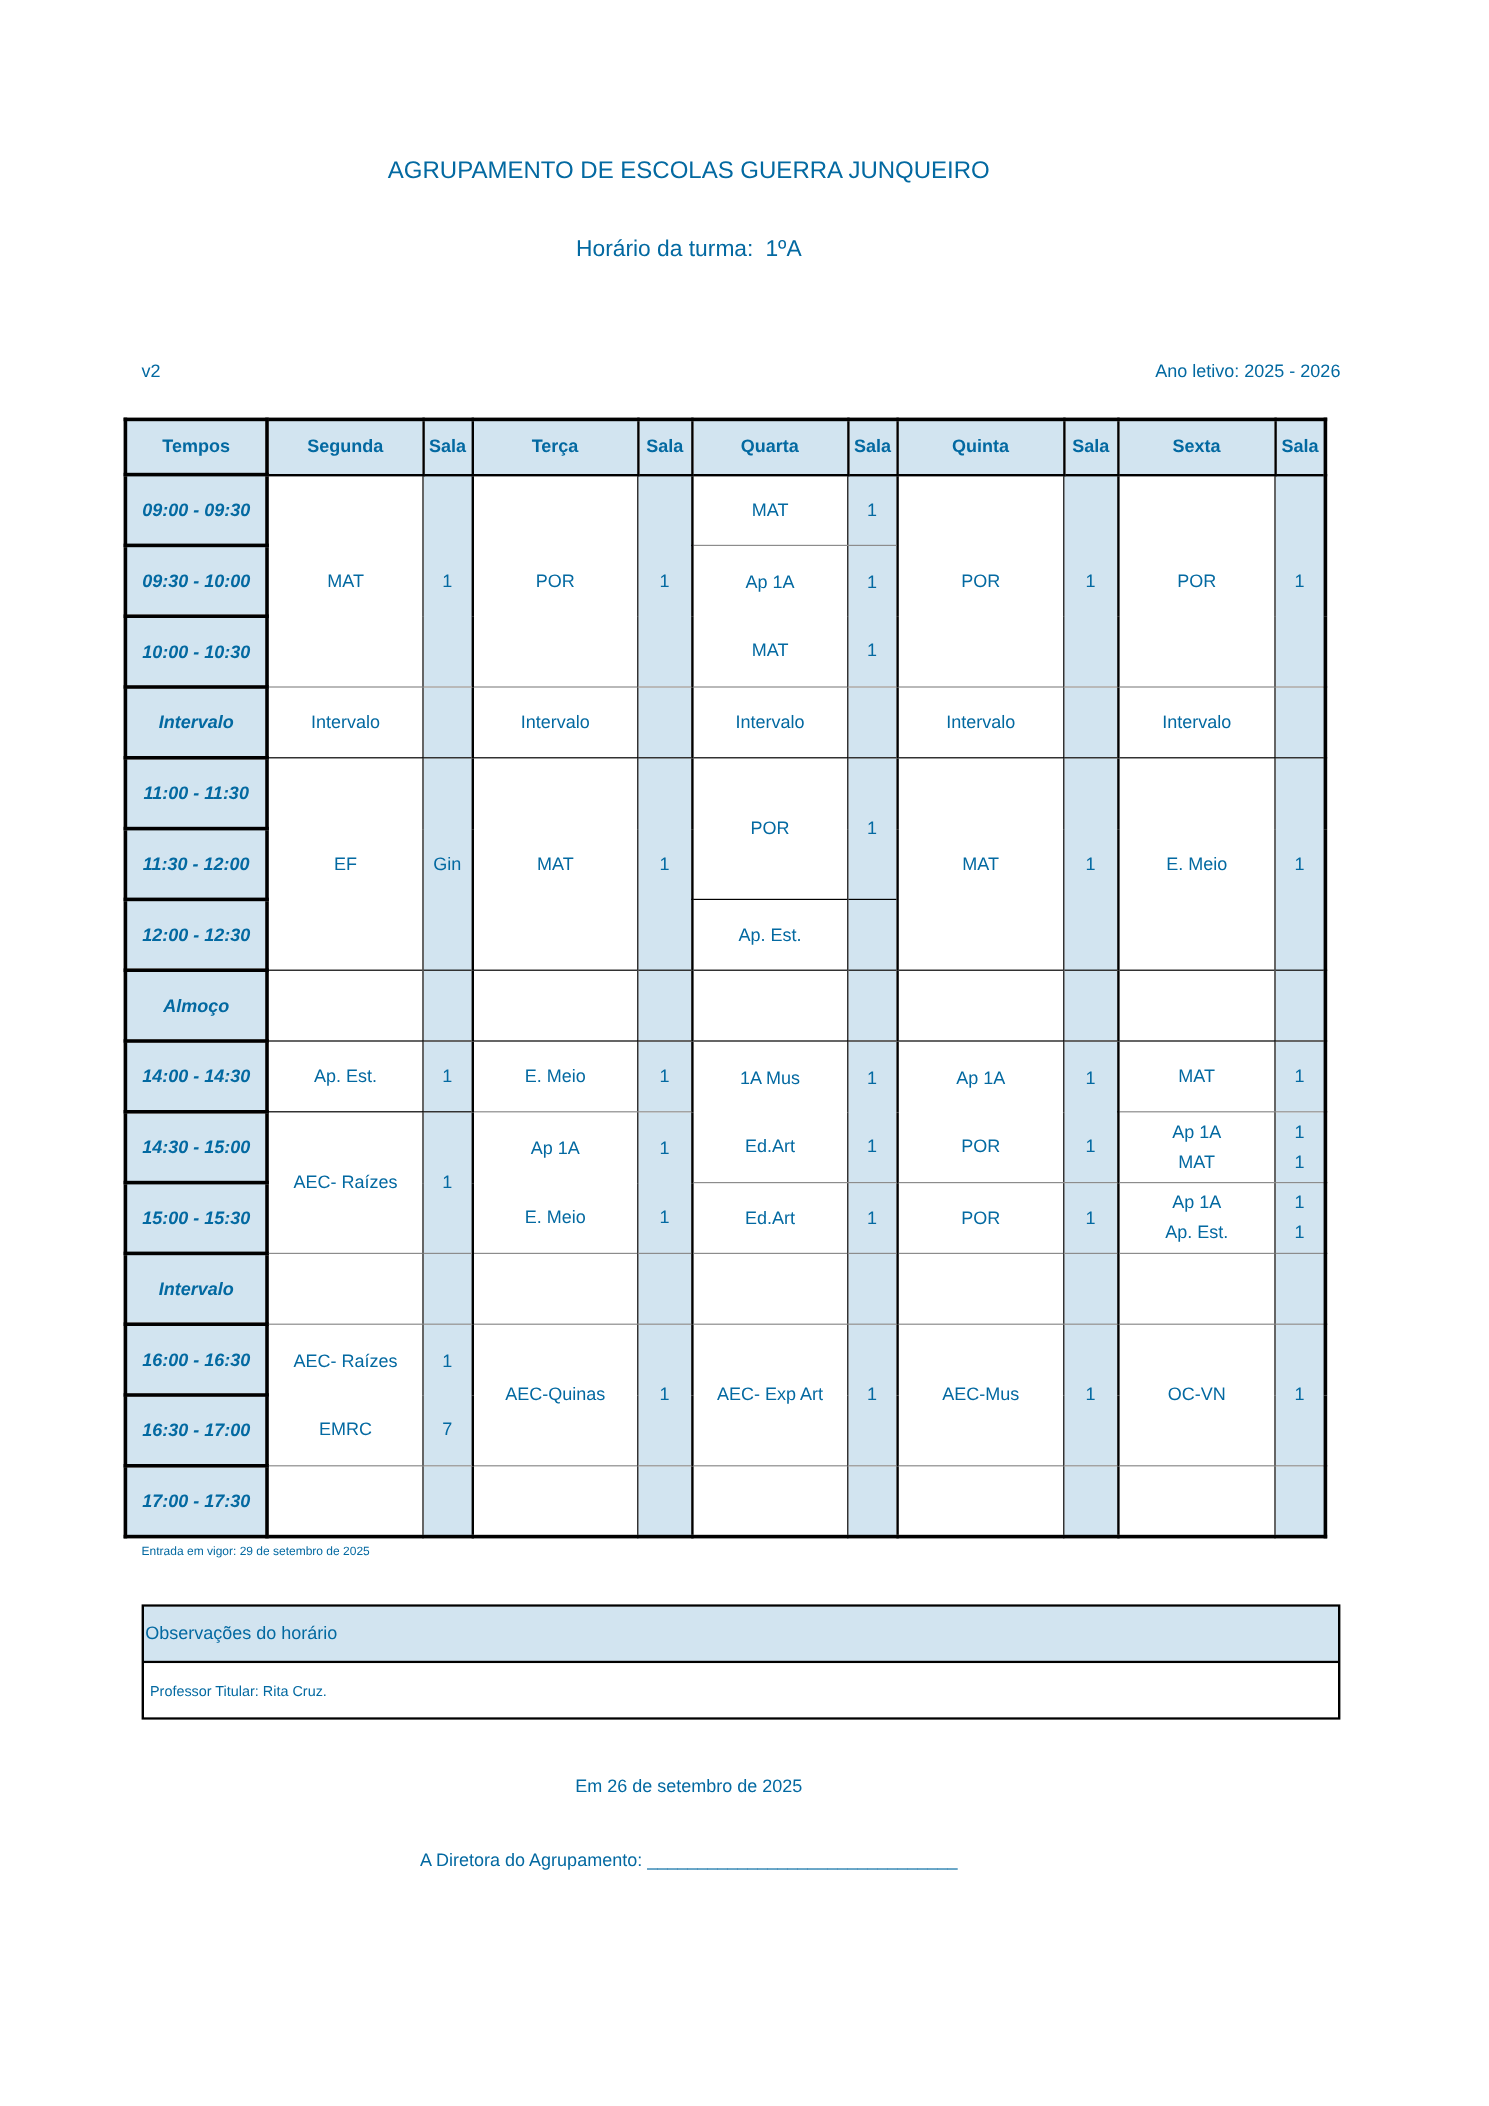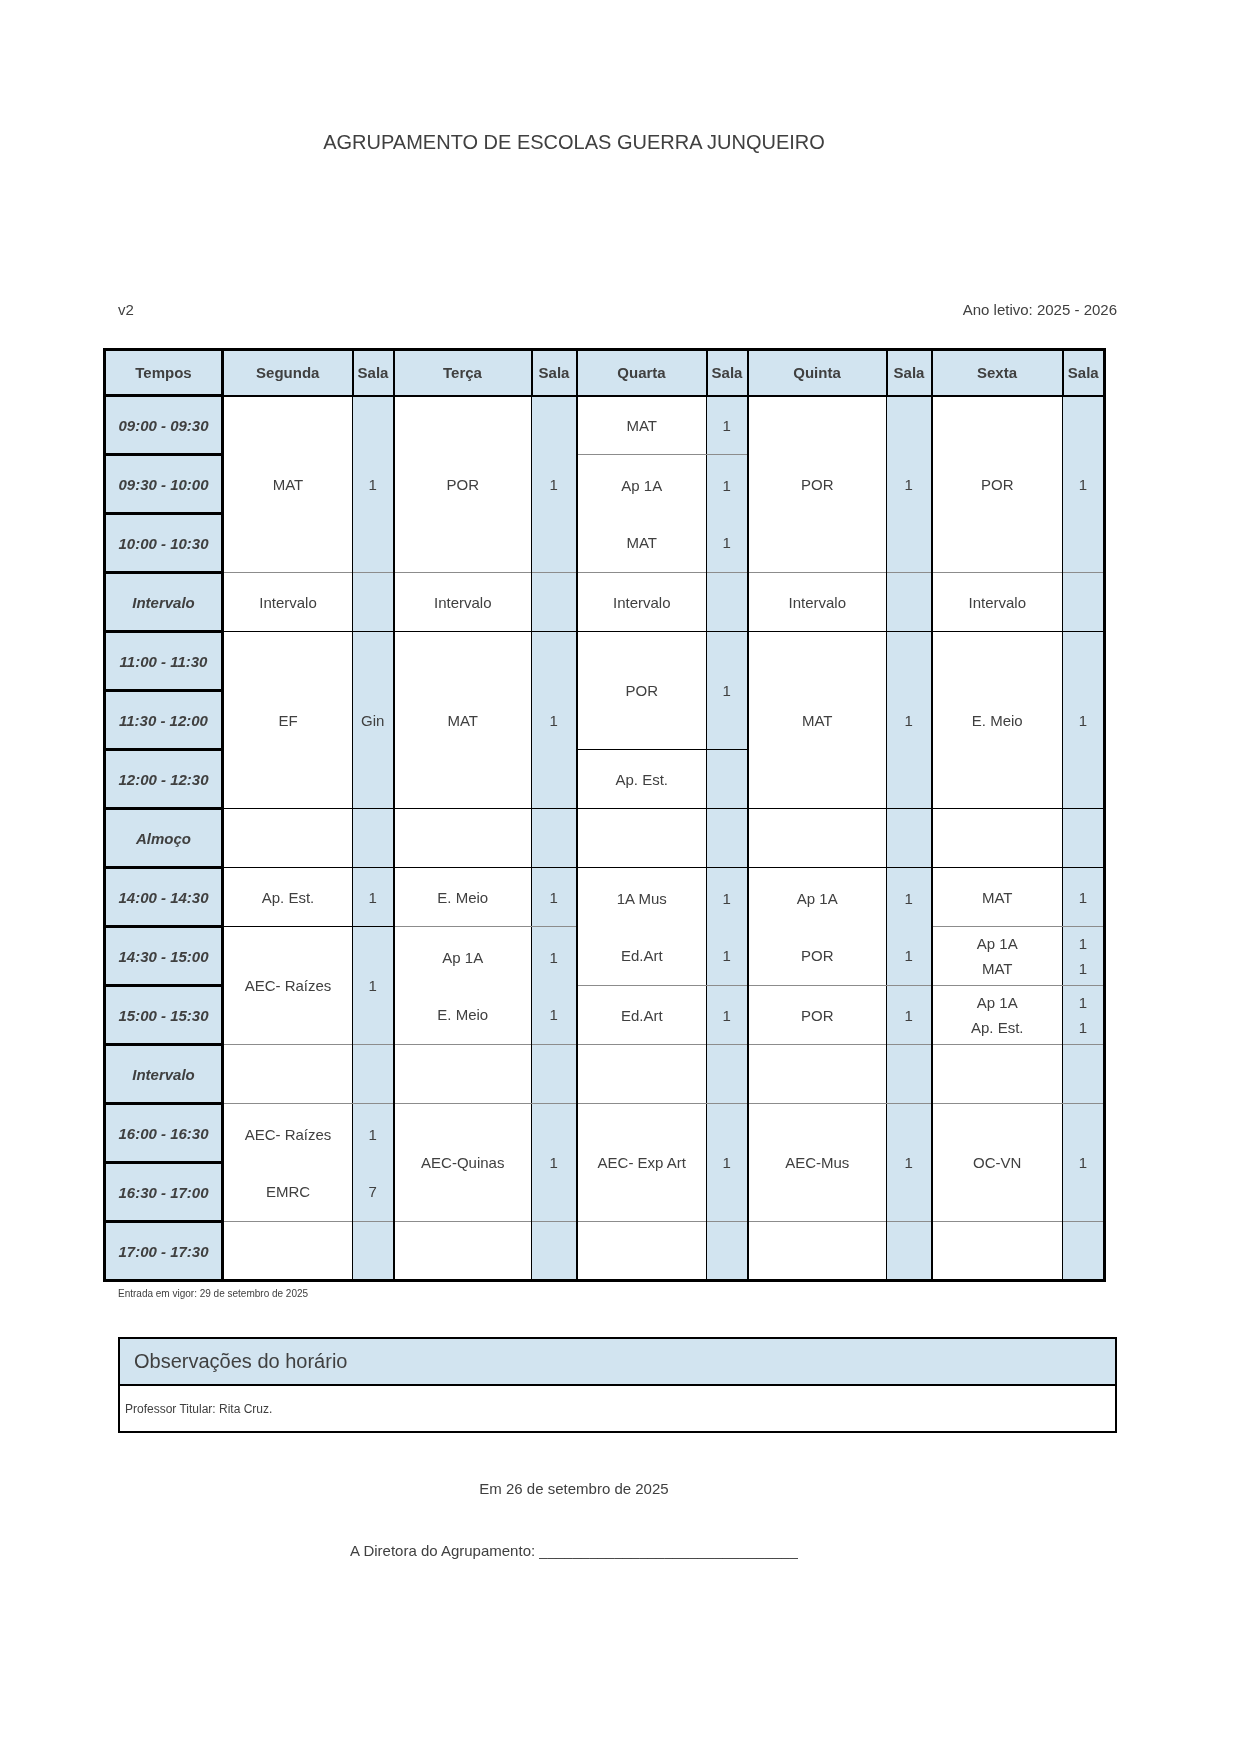--- a/index.html
+++ b/index.html
@@ -1,17 +1,17 @@
 <!DOCTYPE html>
 <html><head>
 <meta charset="utf-8">
 <style>
   html,body { margin:0; padding:0; background:#fff; }
   .page { position:relative; width:1241px; height:1755px; background:#ffffff;
-          font-family:"Liberation Sans", sans-serif; color:#404040; }
+          font-family:"Liberation Sans", sans-serif; color:#0369a1; }
 
   .title-block { position:absolute; left:118px; width:912px; text-align:center; }
   .doc-title   { top:131px; font-size:20px; }
   .doc-subtitle{ top:197px; font-size:19px; }
   .doc-subtitle .gap { display:inline-block; width:10px; }
 
   .meta-row { position:absolute; left:118px; width:999px; top:301px;
               display:flex; justify-content:space-between; font-size:15px; }
 
   table.tt { position:absolute; left:103px; top:348px; width:1000px;
@@ -30,34 +30,37 @@
   .tbk { border-top:1px solid #000; }
   .stack2 { display:flex; flex-direction:column; justify-content:space-around;
             align-items:center; height:114px; }
   .lines span { display:block; line-height:25px; }
 
   .entrada { position:absolute; left:118px; top:1288px; font-size:10px; }
 
   .obs-box { position:absolute; left:118px; top:1337px; width:999px;
              border:2px solid #000; box-sizing:border-box; }
   .obs-head { background:#d2e4f0; border-bottom:2px solid #000; height:45px;
-              display:flex; align-items:center; padding-left:14px; font-size:20px; }
+              display:flex; align-items:center; padding-left:1px; font-size:15px; }
   .obs-body { background:#fff; height:45px; display:flex; align-items:center;
               padding-left:5px; font-size:12px; }
 
   .em-date   { top:1480px; font-size:15px; }
   .signature { top:1542px; font-size:15px; }
 </style>
 </head>
 <body>
 
 <div class="page">
 
   <div class="title-block doc-title" style="position:absolute;">AGRUPAMENTO DE ESCOLAS GUERRA JUNQUEIRO</div>
 
+  <div class="title-block doc-subtitle" style="position:absolute;">
+    <span>Horário da turma:</span><span class="gap"></span><span>1ºA</span>
+  </div>
 
   <div class="meta-row">
     <span>v2</span>
     <span>Ano letivo: 2025 - 2026</span>
   </div>
 
   <table class="tt">
     <colgroup>
       <col style="width:118px">
         <col style="width:130px">

